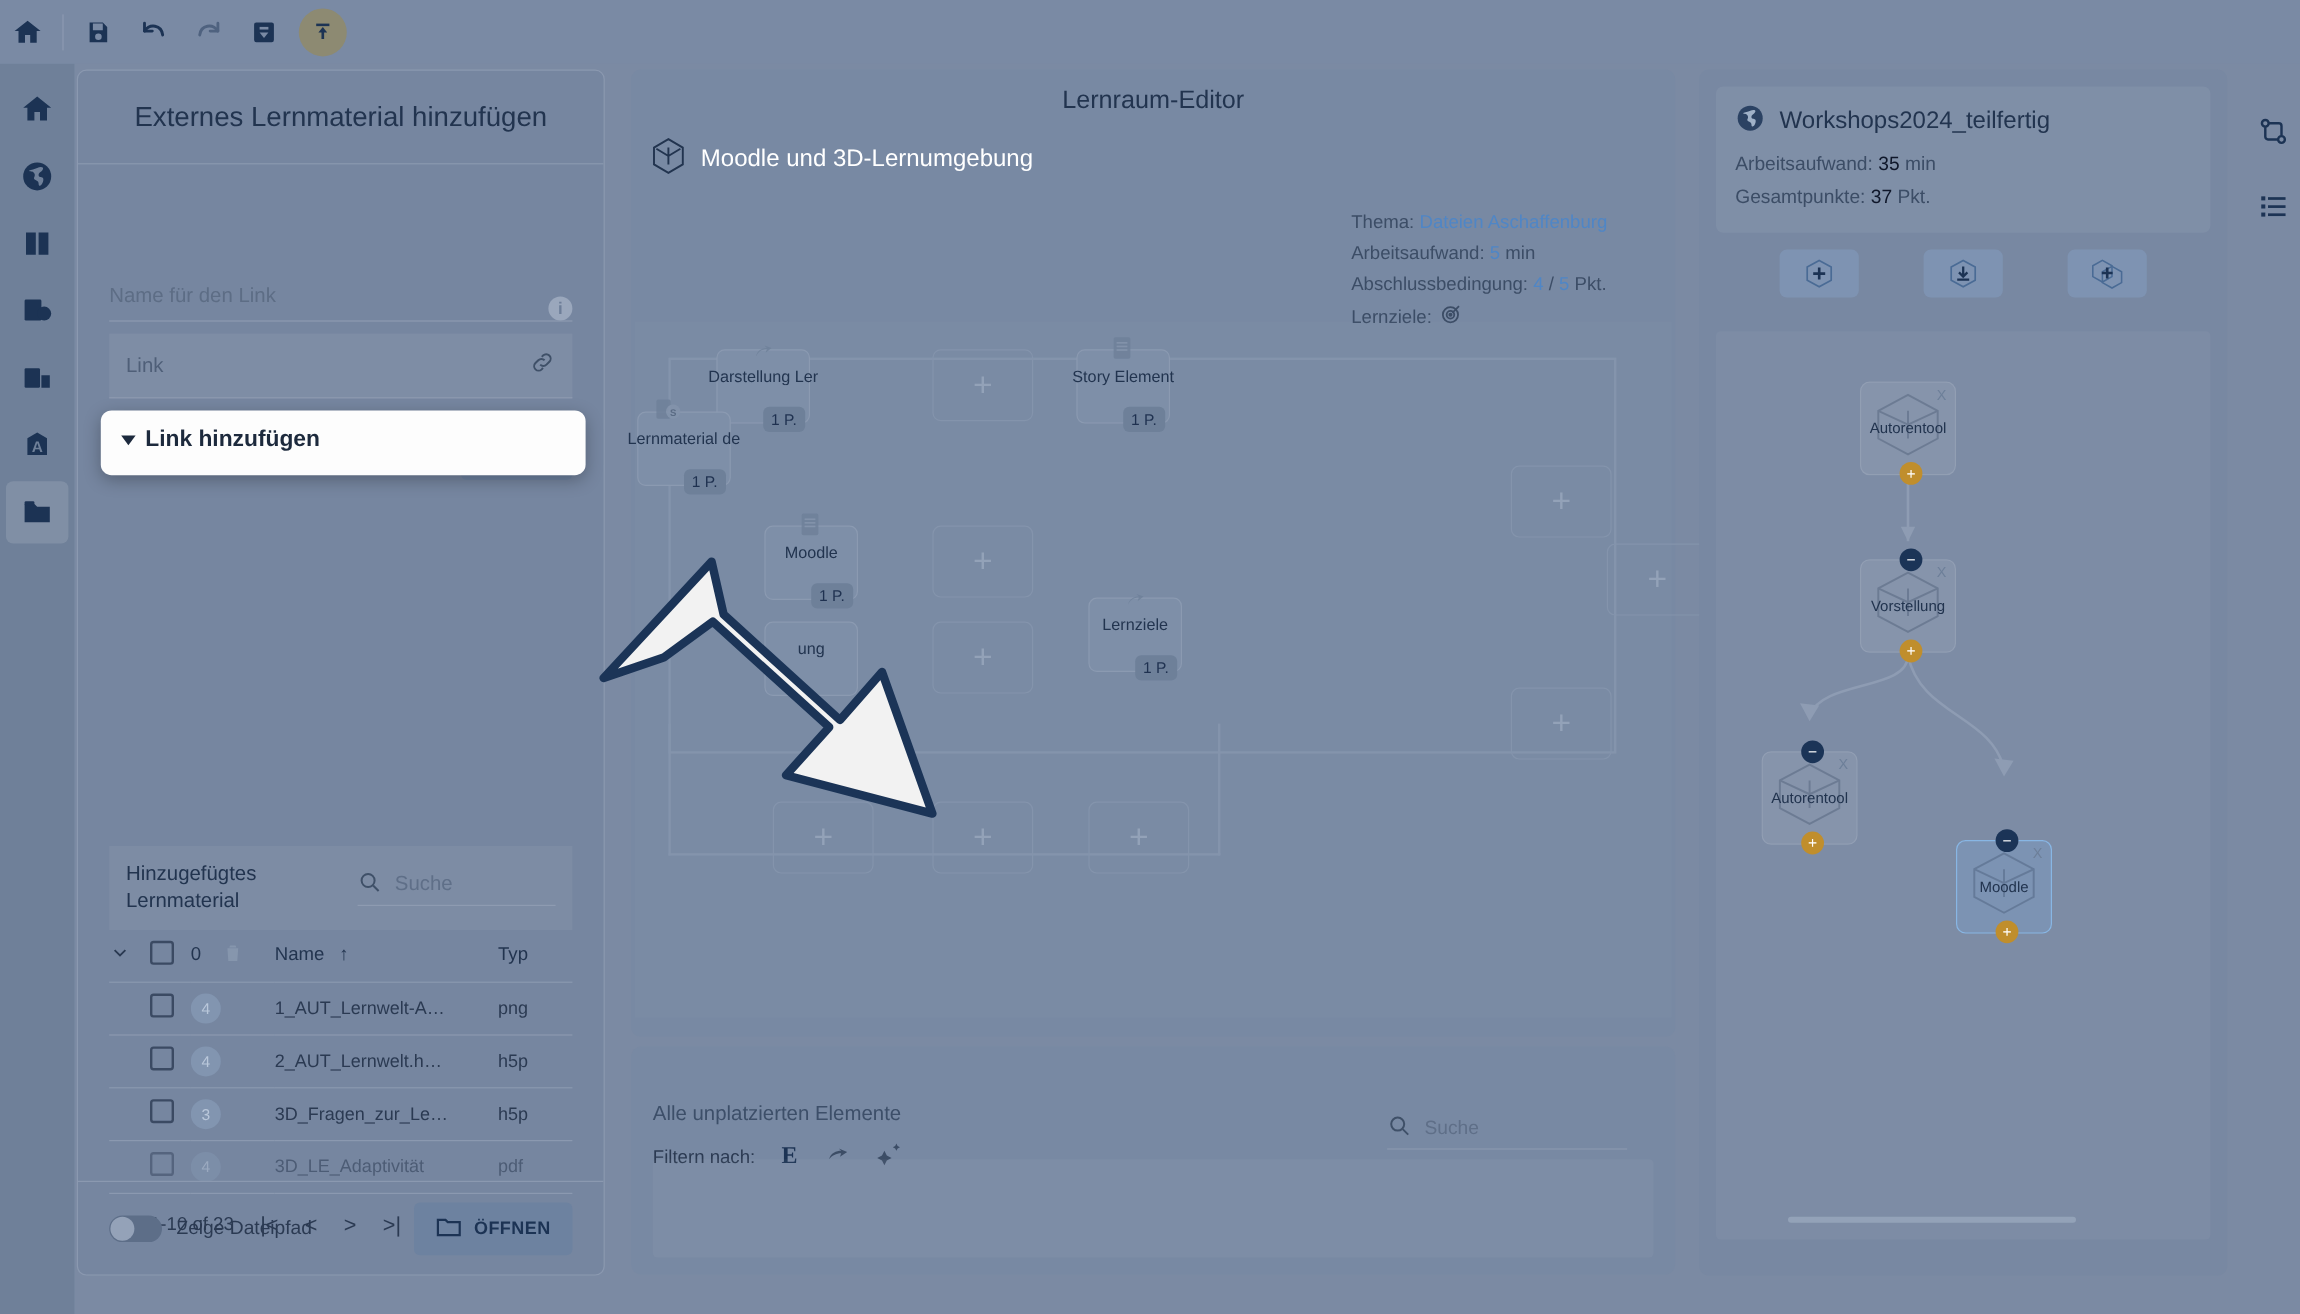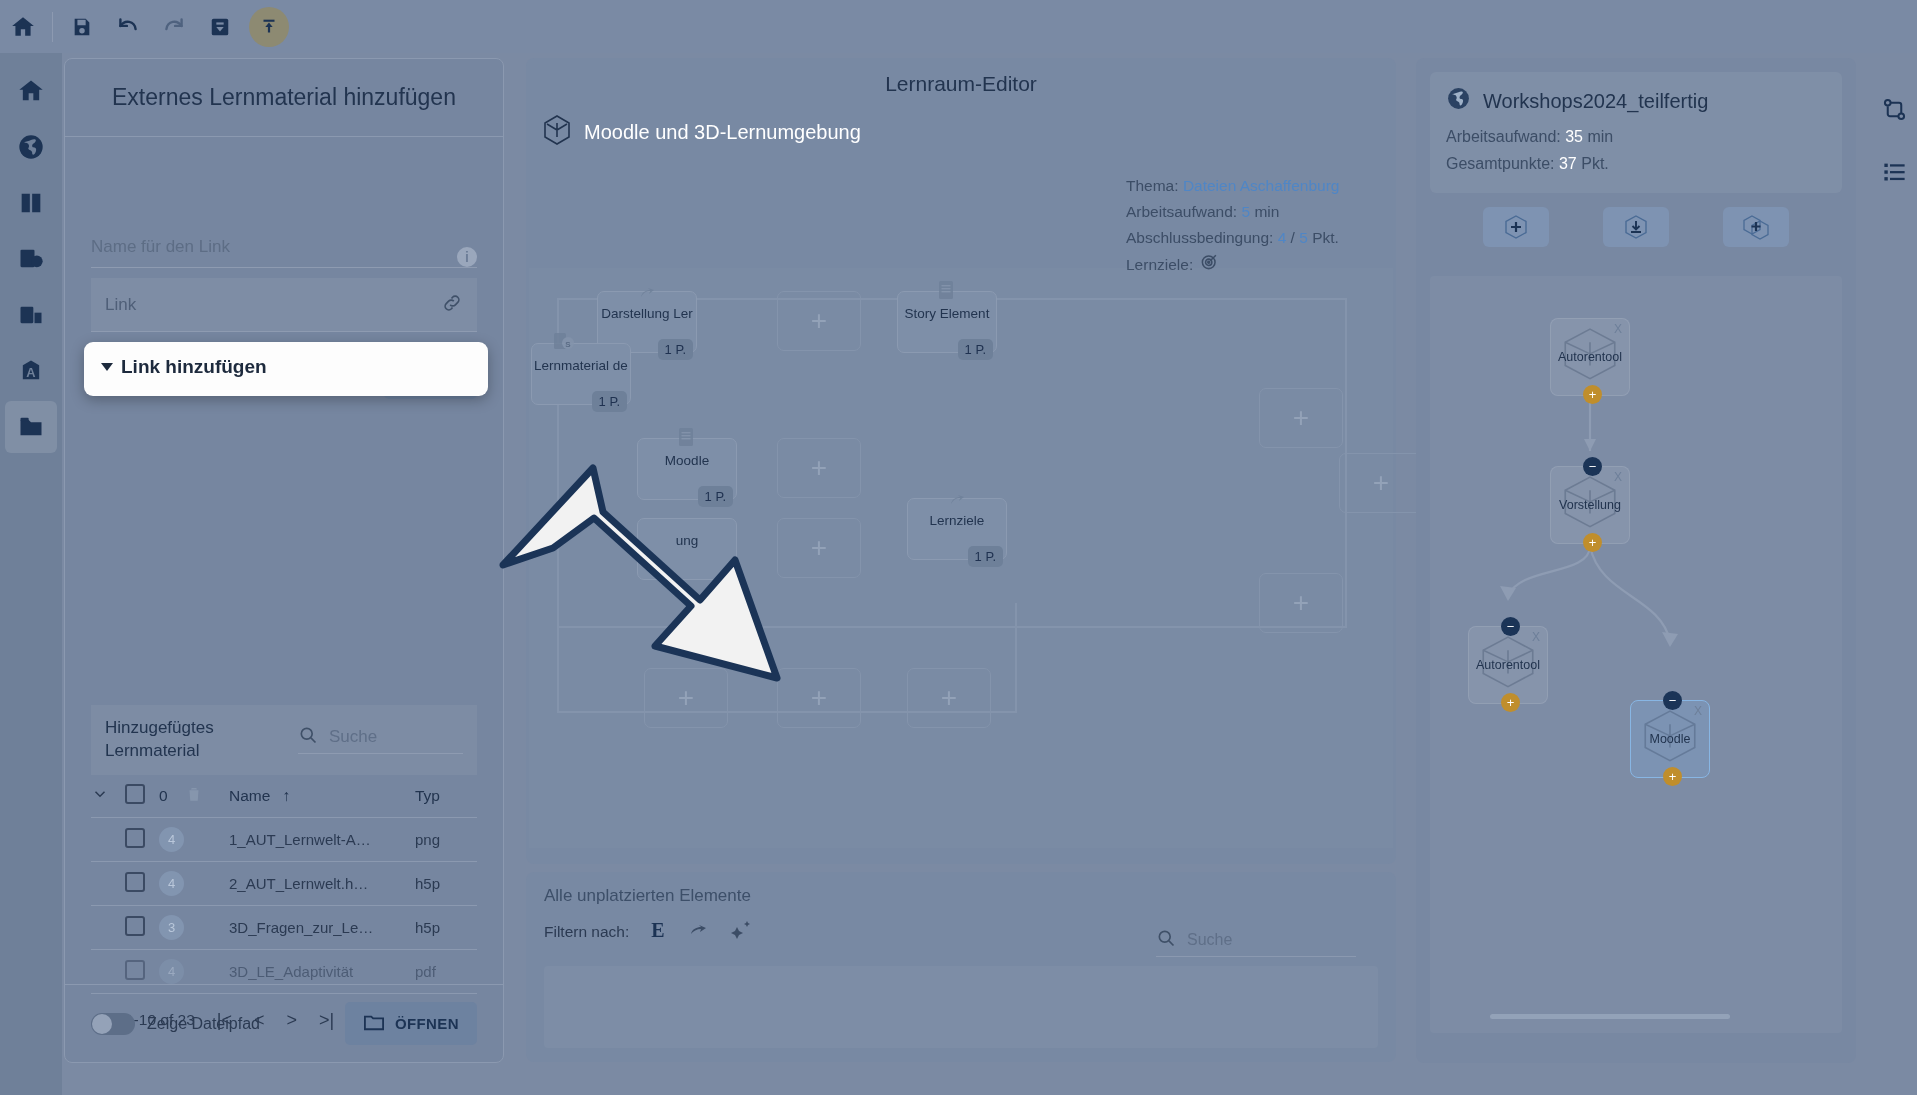--- a/index.html
+++ b/index.html
@@ -203,62 +203,62 @@
     position:absolute; left:3px; right:3px; top:210px; height:580px;
     background:rgba(255,255,255,.02);
   }
   .room-outline { position:absolute; border:2px solid #8494ac; }
   .slot {
     position:absolute; width:84px; height:60px; border:1px solid #8494ac;
     border-radius:7px; display:flex; align-items:center; justify-content:center;
     color:#93a2b8; font-size:28px;
   }
   .elem {
-    position:absolute; width:100px; height:62px; background:#7e8fa8;
+    position:absolute; width:78px; height:62px; background:#7e8fa8;
     border:1px solid #8b9ab1; border-radius:7px;
     display:flex; flex-direction:column; align-items:center;
   }
   .elem .lbl {
     font-size:13.5px; color:#22344f; margin-top:14px;
     white-space:nowrap; overflow:hidden; width:94px; text-align:center;
   }
   .elem .pts {
     position:absolute; bottom:-8px; right:3px; background:#6e8099;
     border-radius:5px; font-size:13px; color:#1f3150; padding:3px 7px;
   }
   .elem .etype {
     position:absolute; top:-13px; left:50%; transform:translateX(-50%);
     width:22px; height:24px; opacity:.8;
   }
   #unplaced {
     position:absolute; left:526px; top:872px; width:870px; height:190px;
     background:#7889a3; border-radius:8px; padding:14px 18px;
   }
-  #unplaced .hd { font-size:17px; color:#3d4f69; }
+  #unplaced .hd { font-size:17px; color:#3d4f69;margin-top:32px; }
   #filter-row { display:flex; align-items:center; gap:18px; margin-top:12px; }
   #filter-row .lbl { font-size:15.5px; color:#2b3a52; }
   #unplaced-search { position:absolute; right:40px; top:56px; display:flex; align-items:center; gap:11px; width:200px; border-bottom:1px solid #8b99b0; padding-bottom:4px; }
   #unplaced-search .ph { font-size:16px; color:#5f6f88; }
   #unplaced-area {
     position:absolute; left:18px; right:18px; bottom:14px; height:82px;
     background:rgba(255,255,255,.04); border-radius:4px;
   }
 
   
   #right-panel {
     left:1416px; top:58px; width:440px; height:1005px;
     background:#7888a2; border-radius:8px;
   }
   #rp-card {
     margin:14px; background:rgba(255,255,255,.06); border-radius:6px;
     padding:14px 16px 16px 16px;
   }
   #rp-card .nm { display:flex; align-items:center; gap:12px; font-size:20px; color:#22344f; }
   #rp-card .mt { font-size:16px; color:#3c4d66; margin-top:9px; line-height:1.55; }
-  #rp-card .v { color:#ffffff; }
+  #rp-card .v { color:#0f172a; }
   #rp-actions { display:flex; justify-content:space-around; padding:0 40px; }
   .rp-btn {
     background:#7e93b2; border:none; border-radius:6px; width:66px; height:40px;
     display:flex; align-items:center; justify-content:center; color:#1c3354;
   }
   #tree {
     position:absolute; left:14px; right:14px; top:218px; bottom:30px;
     background:rgba(255,255,255,.04); border-radius:4px; overflow:hidden;
   }
   .node {

